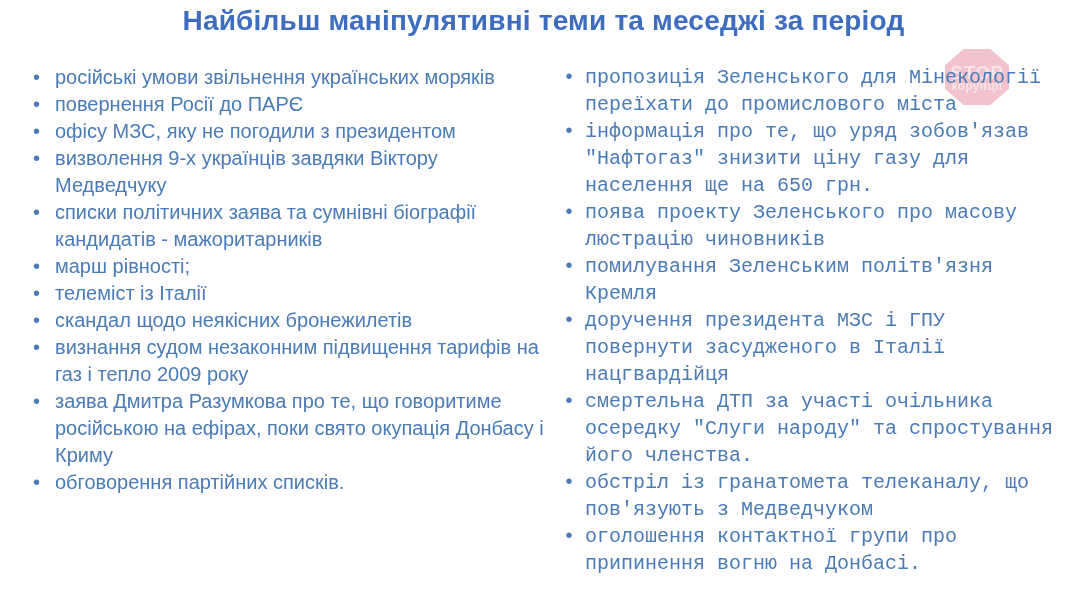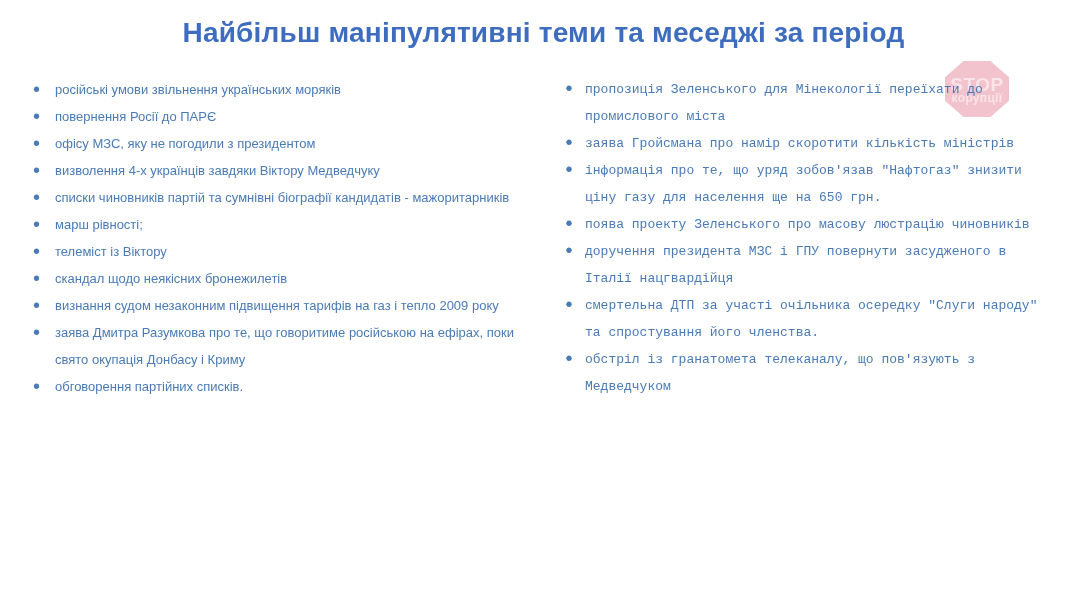--- a/index.html
+++ b/index.html
@@ -11,21 +11,20 @@
     overflow: hidden;
     font-family: "Liberation Sans", "DejaVu Sans", sans-serif;
   }
   .slide {
     position: relative;
     width: 1087px;
     height: 610px;
     background: #ffffff;
   }
   .title-block {
-    margin-top: 12px;
     text-align: center;
     color: #3e6dc0;
     font-weight: bold;
     font-size: 28px;
     line-height: 42px;
     letter-spacing: 0.2px;
   }
   .logo {
     position: absolute;
     top: 49px;
@@ -52,21 +51,21 @@
     font-weight: bold;
     font-size: 12px;
     line-height: 9px;
     letter-spacing: 0.3px;
   }
   .columns {
     display: flex;
     margin-top: 22px;
     padding-left: 33px;
     color: #4a7bb7;
-    font-size: 13px;
+    font-size: 20px;
     line-height: 27px;
   }
   ul.col {
     margin: 0;
     padding: 0;
     list-style: none;
   }
   ul.col.left {
     width: 512px;
   }
@@ -100,35 +99,36 @@
     <div class="logo-stop">STOP</div>
     <div class="logo-sub">корупції</div>
   </div>
 
   <div class="columns">
 
     <ul class="col left">
       <li class="bullet-item">російські умови звільнення українських моряків</li>
       <li class="bullet-item">повернення Росії до ПАРЄ</li>
       <li class="bullet-item">офісу МЗС, яку не погодили з президентом</li>
-      <li class="bullet-item">визволення 4-х українців завдяки Віктору Медведчуку</li>
-      <li class="bullet-item">списки чиновників партій та сумнівні біографії кандидатів - мажоритарників</li>
+      <li class="bullet-item">визволення 9-х українців завдяки Віктору Медведчуку</li>
+      <li class="bullet-item">списки політичних заява та сумнівні біографії кандидатів - мажоритарників</li>
       <li class="bullet-item">марш рівності;</li>
-      <li class="bullet-item">телеміст із Віктору</li>
+      <li class="bullet-item">телеміст із Італії</li>
       <li class="bullet-item">скандал щодо неякісних бронежилетів</li>
       <li class="bullet-item">визнання судом незаконним підвищення тарифів на газ і тепло 2009 року</li>
       <li class="bullet-item">заява Дмитра Разумкова про те, що говоритиме російською на ефірах, поки свято окупація Донбасу і Криму</li>
       <li class="bullet-item">обговорення партійних списків.</li>
     </ul>
 
     <ul class="col right">
       <li class="bullet-item">пропозиція Зеленського для Мінекології переїхати до промислового міста</li>
-      <li class="bullet-item">заява Гройсмана про намір скоротити кількість міністрів</li>
       <li class="bullet-item">інформація про те, що уряд зобов'язав "Нафтогаз" знизити ціну газу для населення ще на 650 грн.</li>
       <li class="bullet-item">поява проекту Зеленського про масову люстрацію чиновників</li>
+      <li class="bullet-item">помилування Зеленським політв'язня Кремля</li>
       <li class="bullet-item">доручення президента МЗС і ГПУ повернути засудженого в Італії нацгвардійця</li>
       <li class="bullet-item">смертельна ДТП за участі очільника осередку "Слуги народу" та спростування його членства.</li>
       <li class="bullet-item">обстріл із гранатомета телеканалу, що пов'язують з Медведчуком</li>
+      <li class="bullet-item">оголошення контактної групи про припинення вогню на Донбасі.</li>
     </ul>
 
   </div>
 
 </div>
 
 </body></html>

